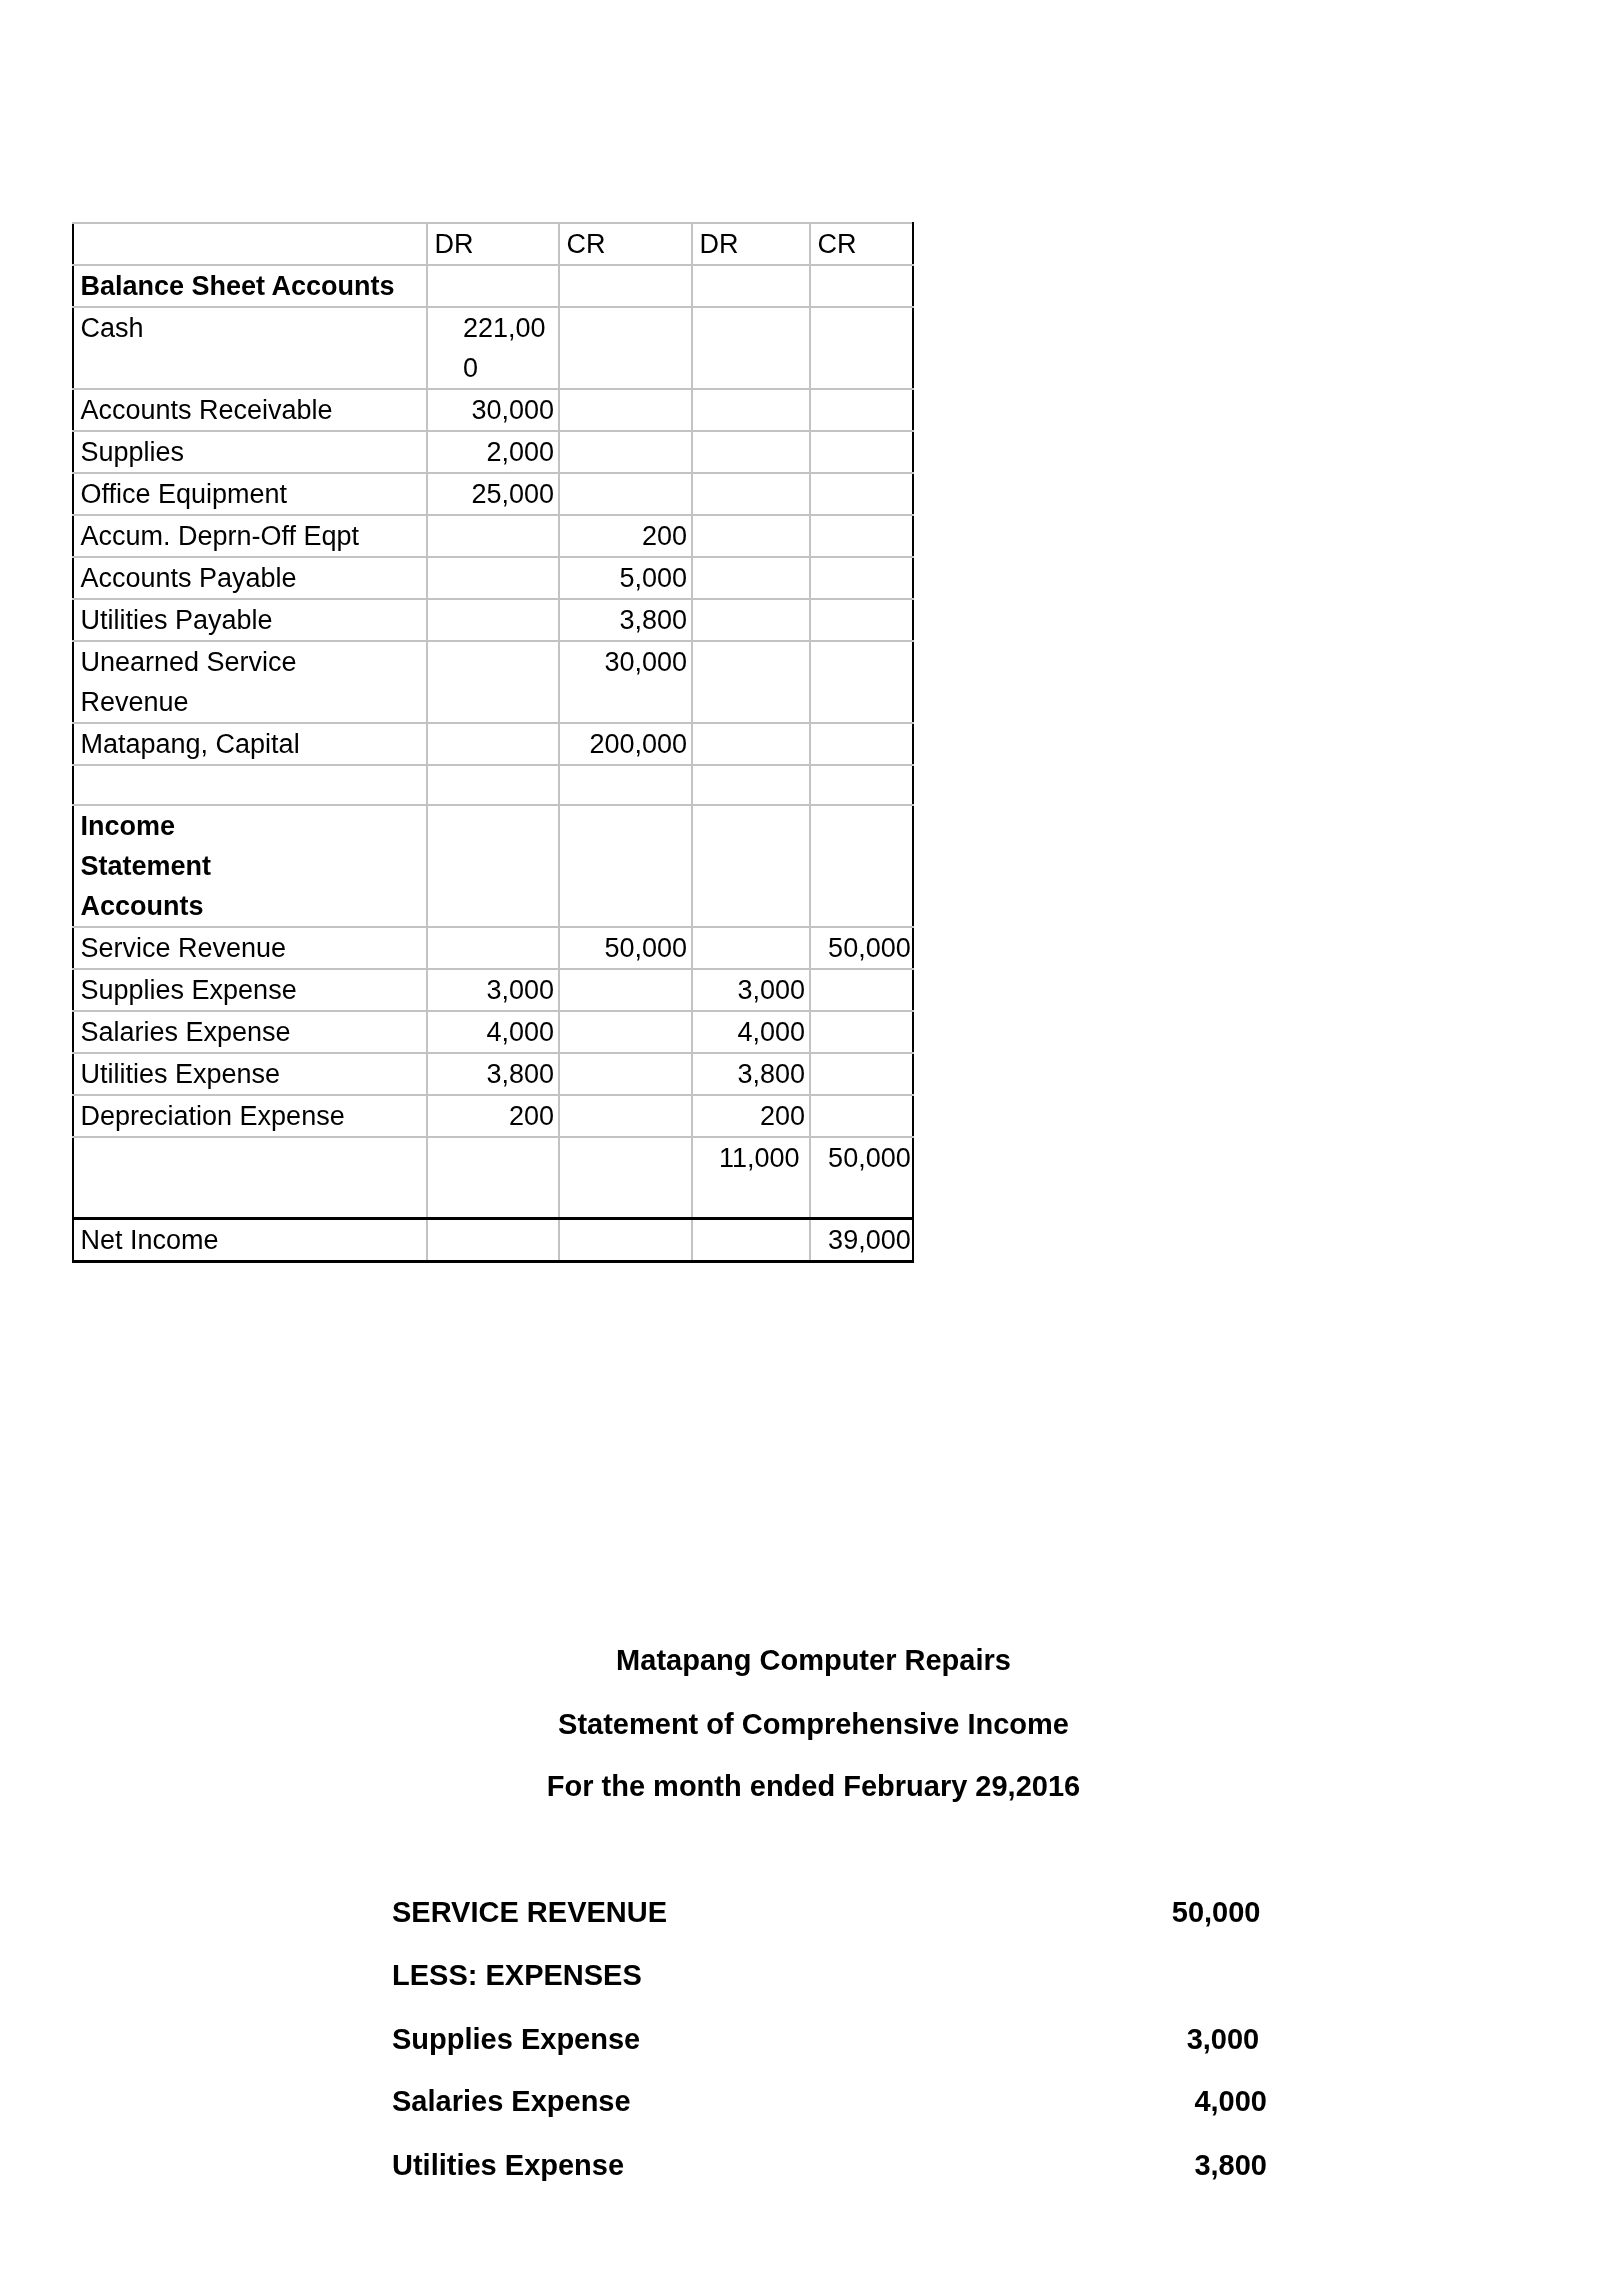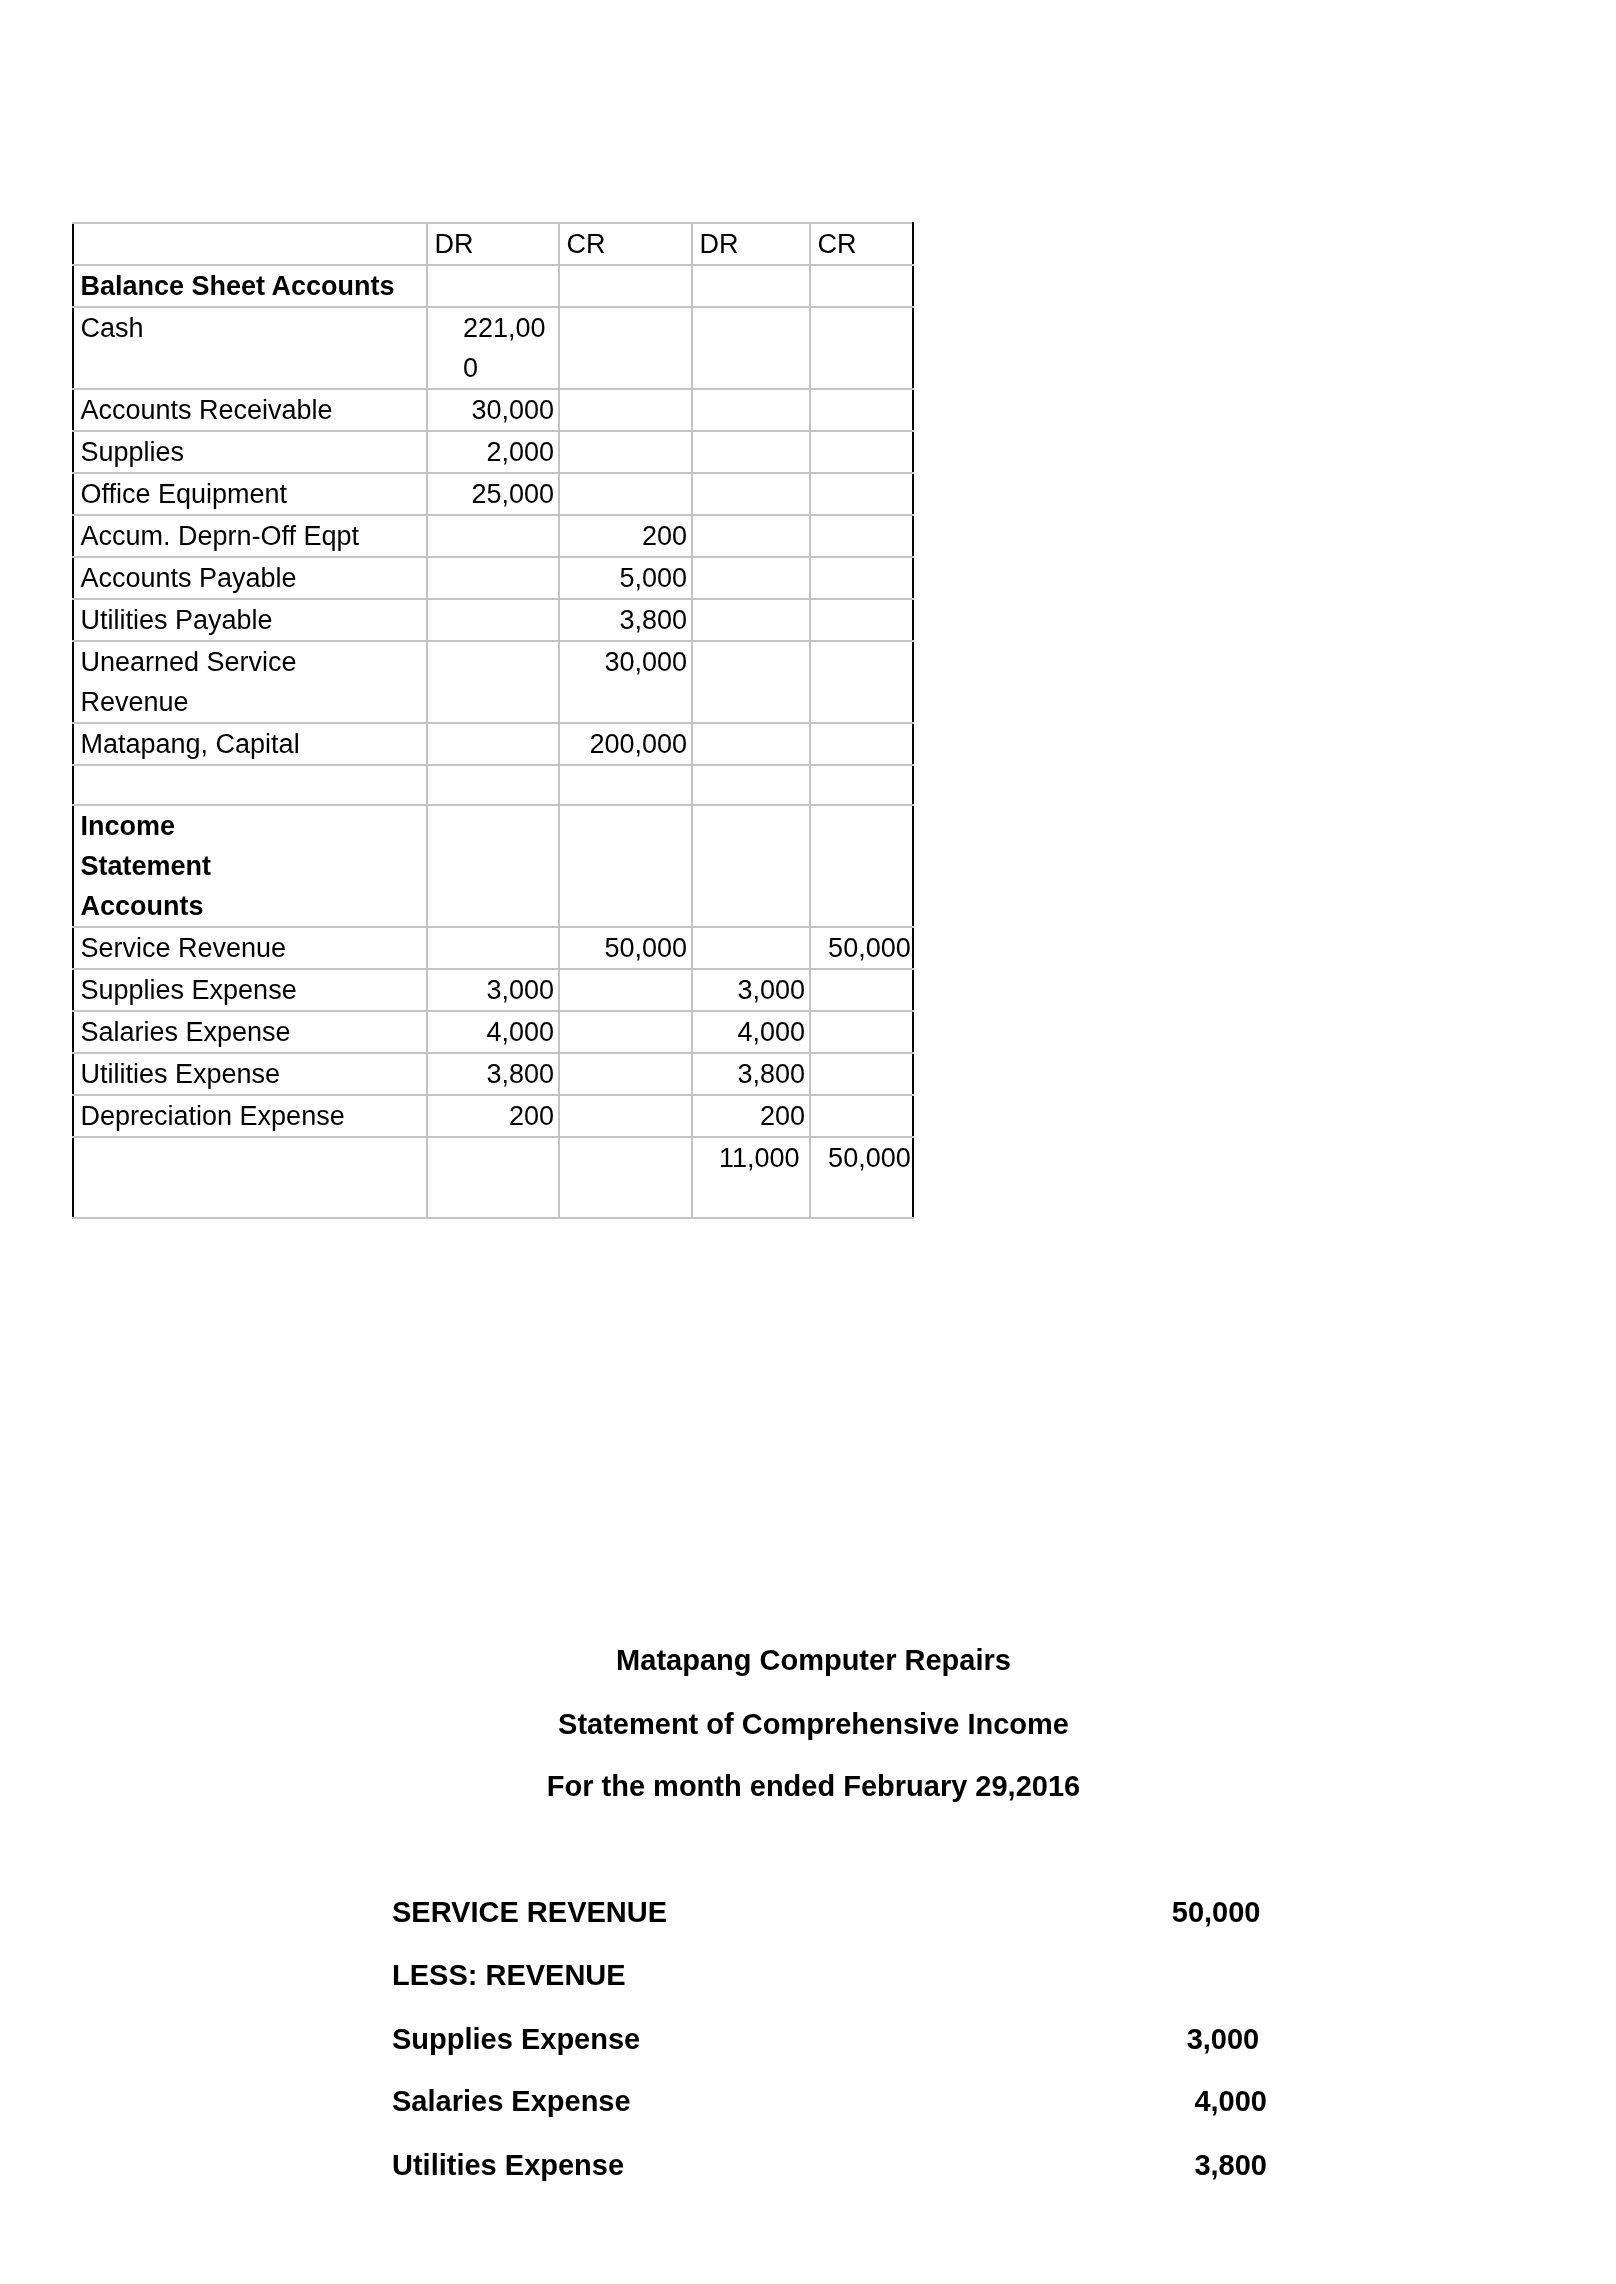--- a/index.html
+++ b/index.html
@@ -217,33 +217,40 @@
     </tr>
 
     <tr class="tall">
       <td class="label"></td>
       <td class="num"></td>
       <td class="num"></td>
       <td class="num wrap2">11,000</td>
       <td class="num" style="padding-right:1.3px">50,000</td>
     </tr>
 
+    <tr class="net">
+      <td class="label">Net Income</td>
+      <td class="num"></td>
+      <td class="num"></td>
+      <td class="num"></td>
+      <td class="num" style="padding-right:1.3px">39,000</td>
+    </tr>
   </tbody>
 </table>
 
 <div class="stmt-title" style="top:1644px">Matapang Computer Repairs</div>
 <div class="stmt-title" style="top:1708px">Statement of Comprehensive Income</div>
 <div class="stmt-title" style="top:1770px">For the month ended February 29,2016</div>
 
 <div class="stmt-line" style="top:1896px">
   <span class="lbl">SERVICE REVENUE</span>
   <span class="amt" style="right:6.5px">50,000</span>
 </div>
 <div class="stmt-line" style="top:1959px">
-  <span class="lbl">LESS: REVENUE</span>
+  <span class="lbl">LESS: EXPENSES</span>
   <span class="amt"></span>
 </div>
 <div class="stmt-line" style="top:2023px">
   <span class="lbl">Supplies Expense</span>
   <span class="amt" style="right:7.8px">3,000</span>
 </div>
 <div class="stmt-line" style="top:2085px">
   <span class="lbl">Salaries Expense</span>
   <span class="amt">4,000</span>
 </div>

